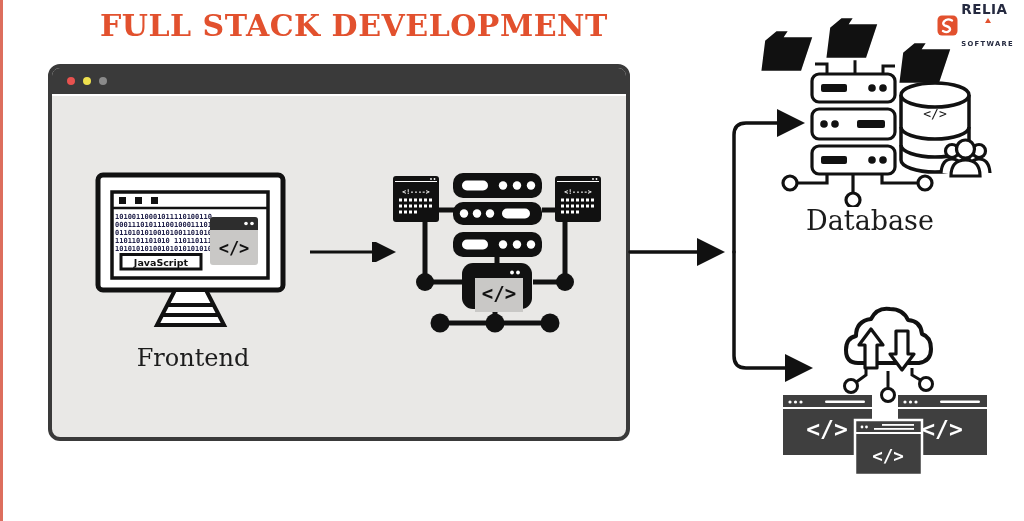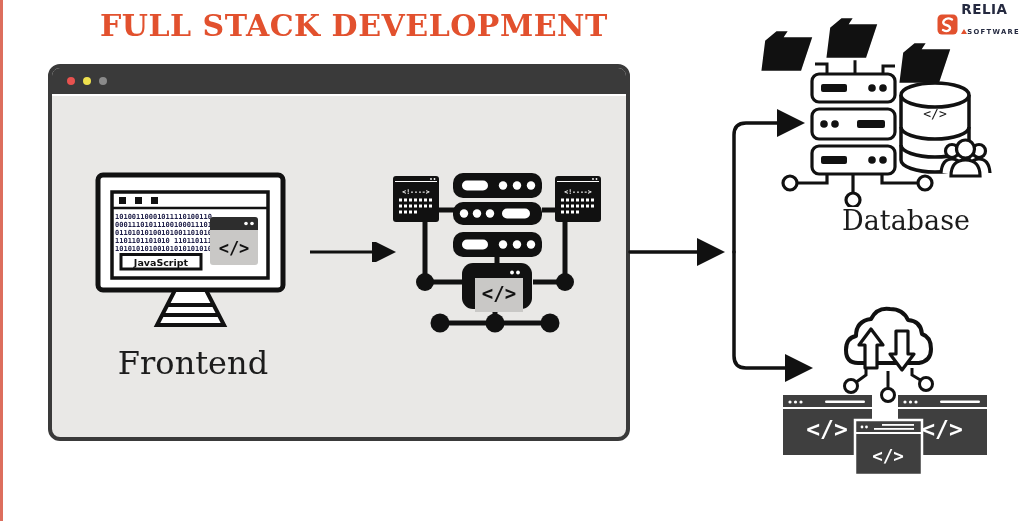--- a/index.html
+++ b/index.html
@@ -3,37 +3,37 @@
 <meta charset="utf-8">
 <style>
   html,body{margin:0;padding:0;background:#fff;}
   #canvas{position:relative;width:1024px;height:521px;background:#ffffff;overflow:hidden;
           font-family:"DejaVu Serif", serif;}
   .abs{position:absolute;}
   #left-accent{left:0;top:0;width:3px;height:521px;background:#dd6e5d;}
   #main-title{left:100px;top:8px;width:490px;font-weight:bold;font-size:30px;
               color:#e2512e;letter-spacing:.5px;white-space:nowrap;}
   
-  #logo{right:4px;top:3px;display:flex;align-items:flex-end;gap:3px;}
+  #logo{right:10px;top:3px;display:flex;align-items:center;gap:3px;}
   #logo .txt{display:flex;flex-direction:column;line-height:1;}
   #logo .brand{font-family:"DejaVu Sans",sans-serif;font-weight:bold;font-size:13.5px;color:#252a40;letter-spacing:.5px;}
-  #logo .subrow{display:flex;align-items:center;gap:0;margin-top:12px;}
+  #logo .subrow{display:flex;align-items:center;gap:18px;margin-top:1px;flex-direction:column;}
   #logo .tri{width:0;height:0;border-left:3px solid transparent;border-right:3px solid transparent;border-bottom:5px solid #e2512e;}
   #logo .sub{font-family:"DejaVu Sans",sans-serif;font-size:6.8px;color:#252a40;letter-spacing:1.3px;font-weight:bold;}
   
   #browser-window{left:48px;top:64px;width:582px;height:377px;border:4px solid #3a3a3a;
     border-radius:12px;background:#e9e8e6;box-sizing:border-box;overflow:hidden;}
   #browser-titlebar{position:absolute;left:-1px;top:-1px;right:-1px;height:27px;background:#3a3a3a;
     display:flex;align-items:center;padding-left:16px;gap:8px;border-bottom:2px solid #ffffff;}
   .wdot{width:8px;height:8px;border-radius:50%;}
   .wdot.d1{background:#e8524f;}.wdot.d2{background:#efe14e;}.wdot.d3{background:#8a8a8a;}
-  .icon-label{font-size:32px;color:#1c1c1c;text-align:center;}
+  .icon-label{font-size:24px;color:#1c1c1c;text-align:center;}
   #frontend-label{left:88px;top:344px;width:210px;}
   #backend-label{left:385px;top:344px;width:230px;}
-  #database-label,#thirdparty-label{font-size:27px;color:#1c1c1c;text-align:right;}
+  #database-label,#thirdparty-label{font-size:27px;color:#1c1c1c;text-align:center;}
   #database-label{left:770px;top:205px;width:200px;}
   #thirdparty-label{left:744px;top:482px;width:280px;white-space:nowrap;}
   svg{display:block;}
   svg text{user-select:none;}
 </style>
 </head>
 <body>
 
 <div id="canvas">
 

